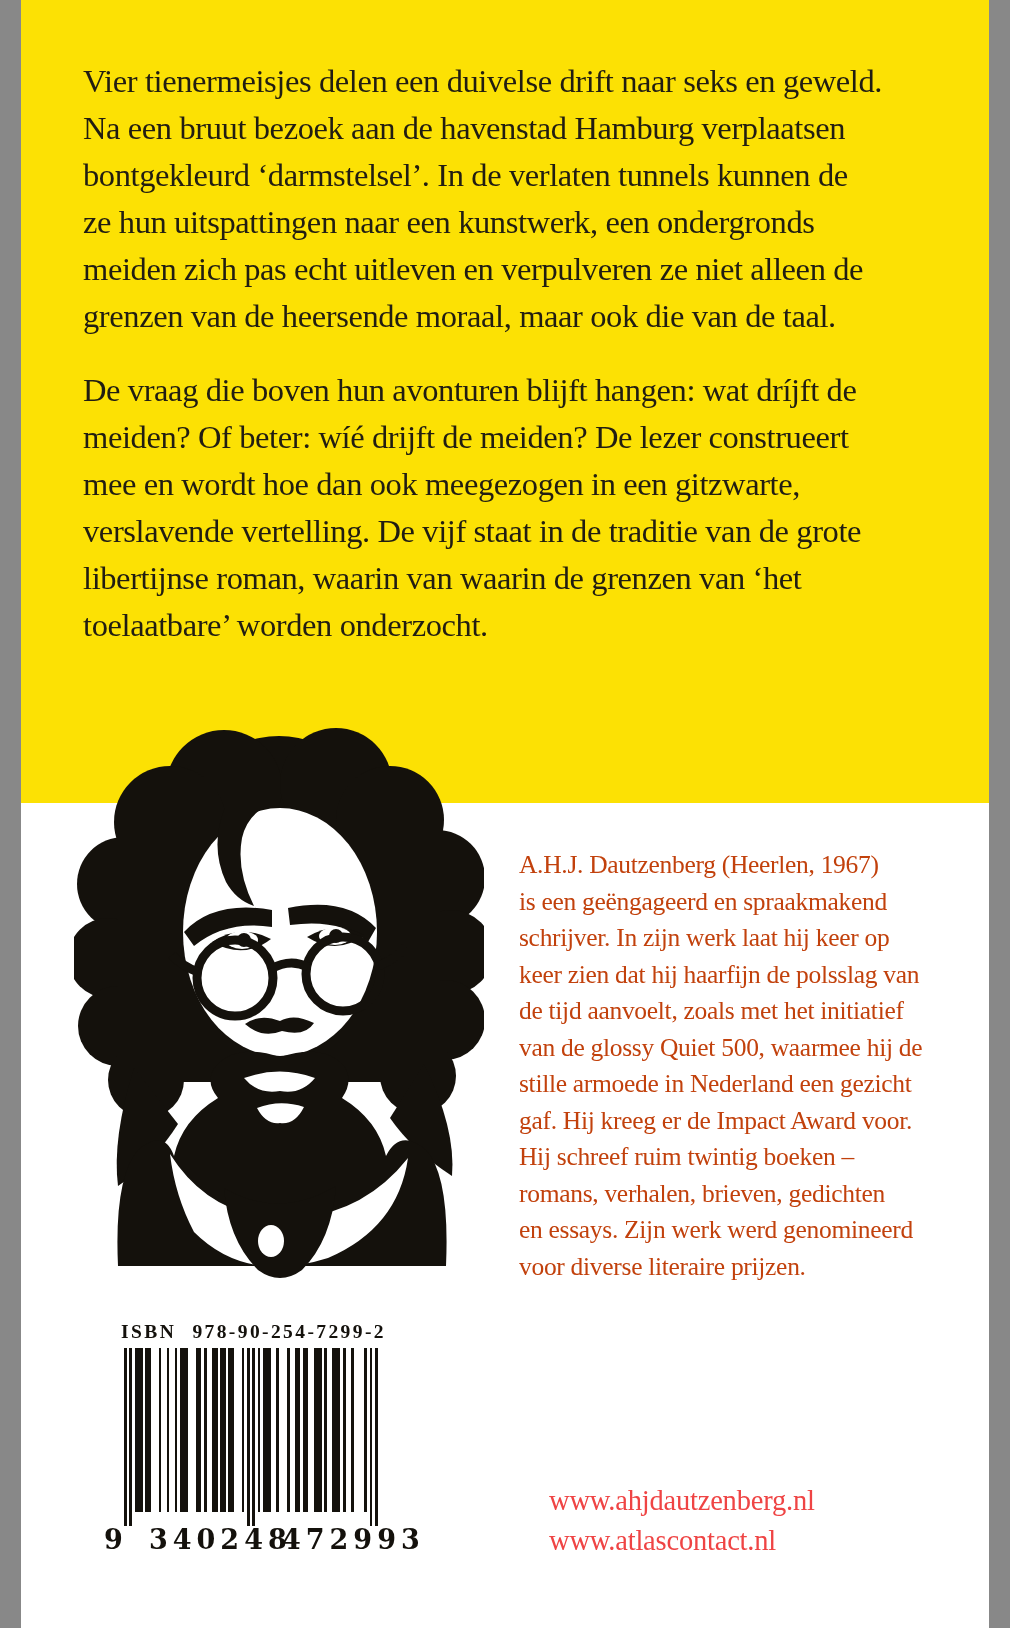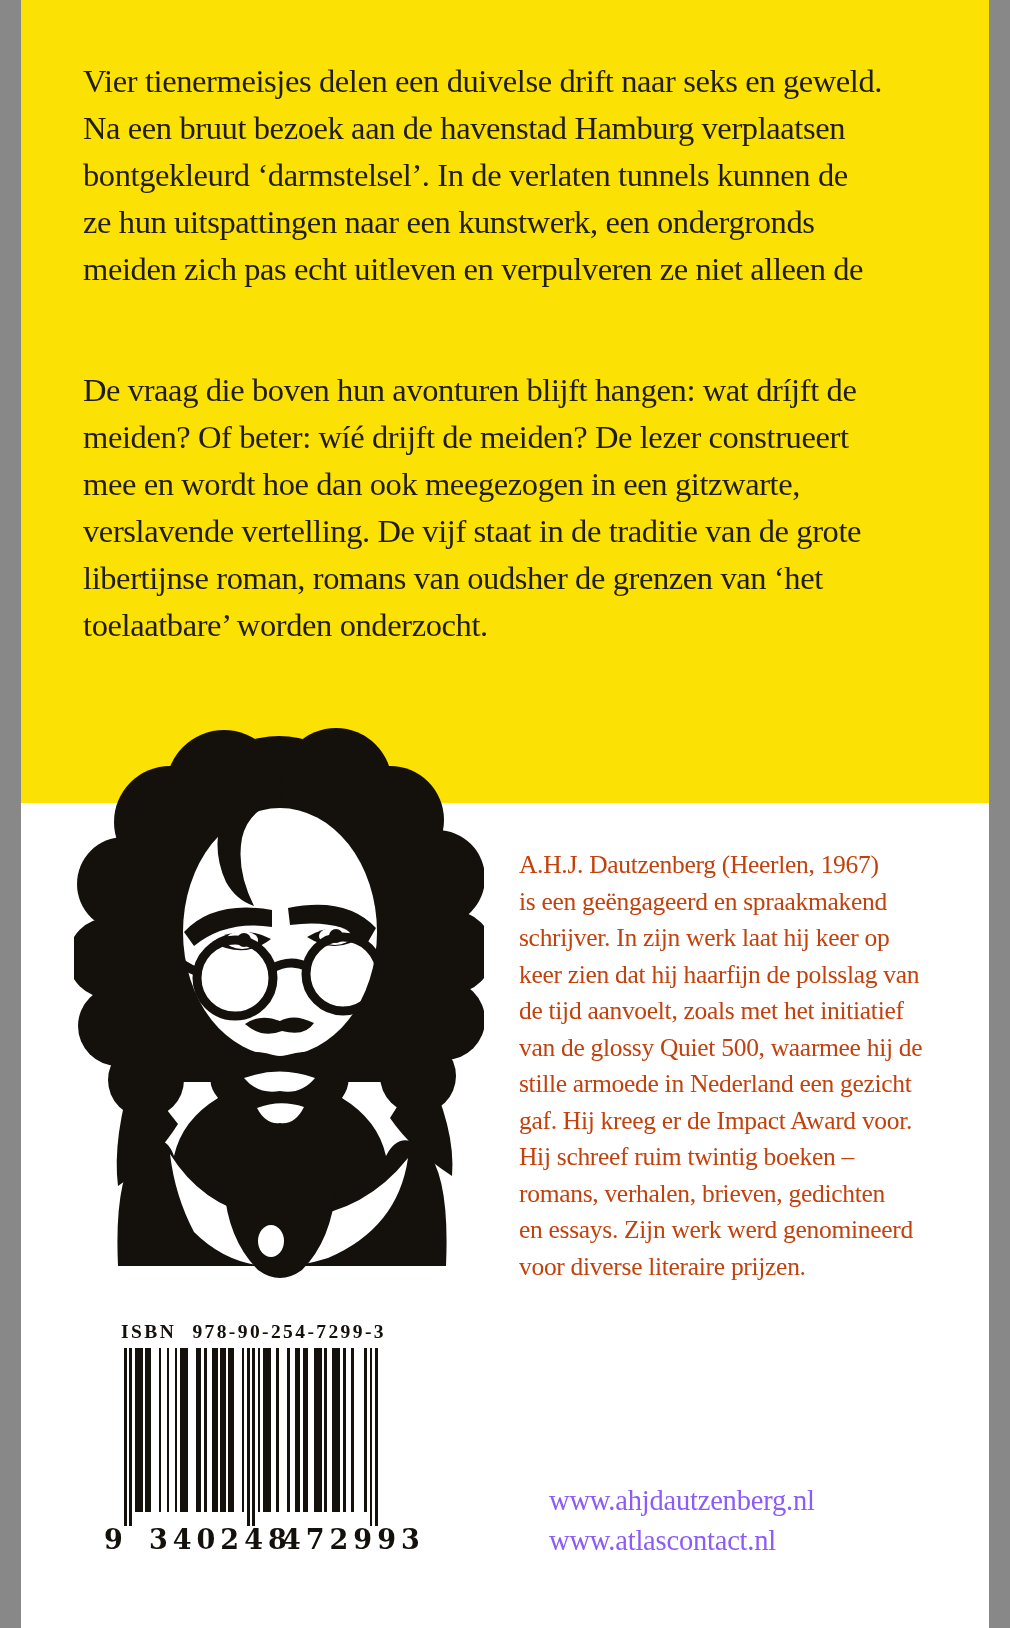--- a/index.html
+++ b/index.html
@@ -51,44 +51,45 @@
   .bc-digit{
     position:absolute;top:1524px;color:var(--ink-strong);
     font-family:"DejaVu Serif", serif;font-size:27px;font-weight:bold;white-space:nowrap;
   }
   .bc-d1{left:83px;}
   .bc-d2{left:128px;letter-spacing:5px;}
   .bc-d3{left:261px;letter-spacing:5px;}
   
   .websites{
     position:absolute;left:528px;top:1481px;
-    color:#8b5cf6;font-size:28.5px;letter-spacing:-0.2px;font-family:Liberation Serif, serif;
+    color:#ef4444;font-size:28.5px;letter-spacing:-0.2px;font-family:Liberation Serif, serif;
   }
   .websites .wline{line-height:39.5px;height:39.5px;white-space:nowrap;}
 </style>
 </head>
 <body>
 
 <div class="cover">
 
   <div class="yellow-band"></div>
 
   <div class="blurb p1">
       <div class="tline"><span>Vier tienermeisjes delen een duivelse drift naar seks en geweld.</span></div>
       <div class="tline"><span>Na een bruut bezoek aan de havenstad Hamburg verplaatsen</span></div>
       <div class="tline"><span>bontgekleurd ‘darmstelsel’. In de verlaten tunnels kunnen de</span></div>
       <div class="tline"><span>ze hun uitspattingen naar een kunstwerk, een ondergronds</span></div>
       <div class="tline"><span>meiden zich pas echt uitleven en verpulveren ze niet alleen de</span></div>
+      <div class="tline"><span>grenzen van de heersende moraal, maar ook die van de taal.</span></div>
     </div>
   <div class="blurb p2">
       <div class="tline"><span>De vraag die boven hun avonturen blijft hangen: wat dríjft de</span></div>
       <div class="tline"><span>meiden? Of beter: wíé drijft de meiden? De lezer construeert</span></div>
       <div class="tline"><span>mee en wordt hoe dan ook meegezogen in een gitzwarte,</span></div>
       <div class="tline"><span>verslavende vertelling. </span><span class="it">De vijf</span><span> staat in de traditie van de grote</span></div>
-      <div class="tline"><span>libertijnse roman, romans van oudsher de grenzen van ‘het</span></div>
+      <div class="tline"><span>libertijnse roman, waarin van waarin de grenzen van ‘het</span></div>
       <div class="tline"><span>toelaatbare’ worden onderzocht.</span></div>
     </div>
 
   <div class="portrait">
     <svg viewBox="0 0 410 560" xmlns="http://www.w3.org/2000/svg">
 
       <g fill="#14110C">
         <circle cx="205" cy="110" r="100"></circle>
         <circle cx="150" cy="62" r="58"></circle>
         <circle cx="262" cy="58" r="56"></circle>
@@ -148,21 +149,21 @@
       <div class="tline"><span>de tijd aanvoelt, zoals met het initiatief</span></div>
       <div class="tline"><span>van de glossy </span><span class="it">Quiet 500</span><span>, waarmee hij de</span></div>
       <div class="tline"><span>stille armoede in Nederland een gezicht</span></div>
       <div class="tline"><span>gaf. Hij kreeg er de Impact Award voor.</span></div>
       <div class="tline"><span>Hij schreef ruim twintig boeken –</span></div>
       <div class="tline"><span>romans, verhalen, brieven, gedichten</span></div>
       <div class="tline"><span>en essays. Zijn werk werd genomineerd</span></div>
       <div class="tline"><span>voor diverse literaire prijzen.</span></div>
     </div>
 
-  <div class="isbn-label">ISBN 978-90-254-7299-3</div>
+  <div class="isbn-label">ISBN 978-90-254-7299-2</div>
   <div class="barcode">
       <div class="bar on guard"></div>
       <div class="bar guard"></div>
       <div class="bar on guard"></div>
       <div class="bar"></div>
       <div class="bar on"></div>
       <div class="bar on"></div>
       <div class="bar on"></div>
       <div class="bar"></div>
       <div class="bar on"></div>

